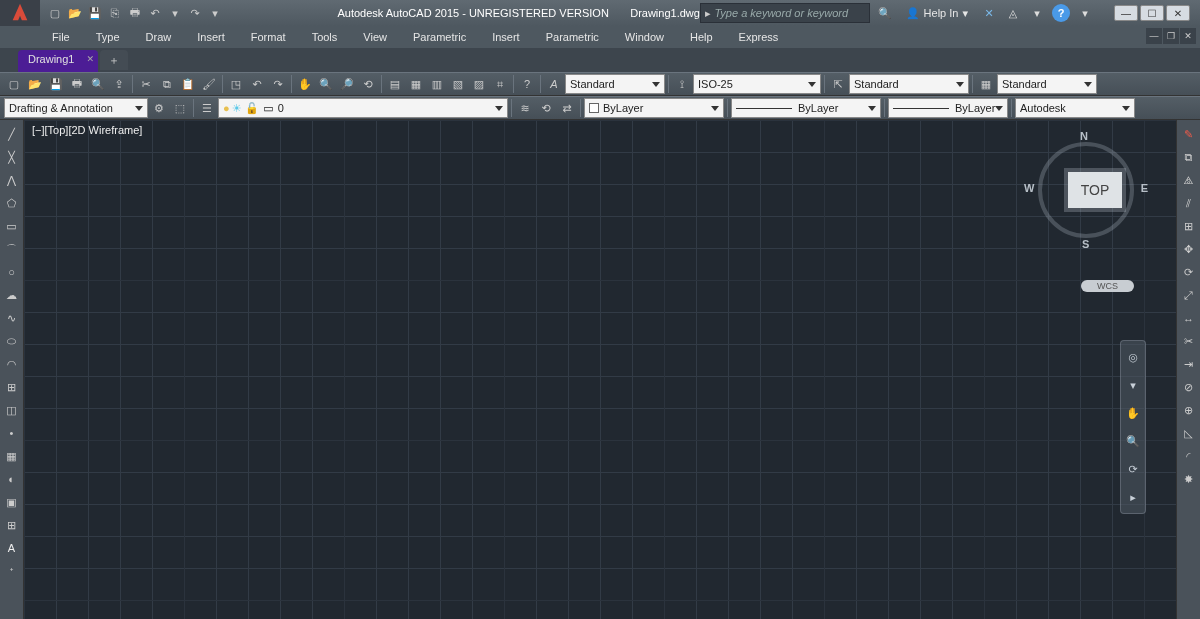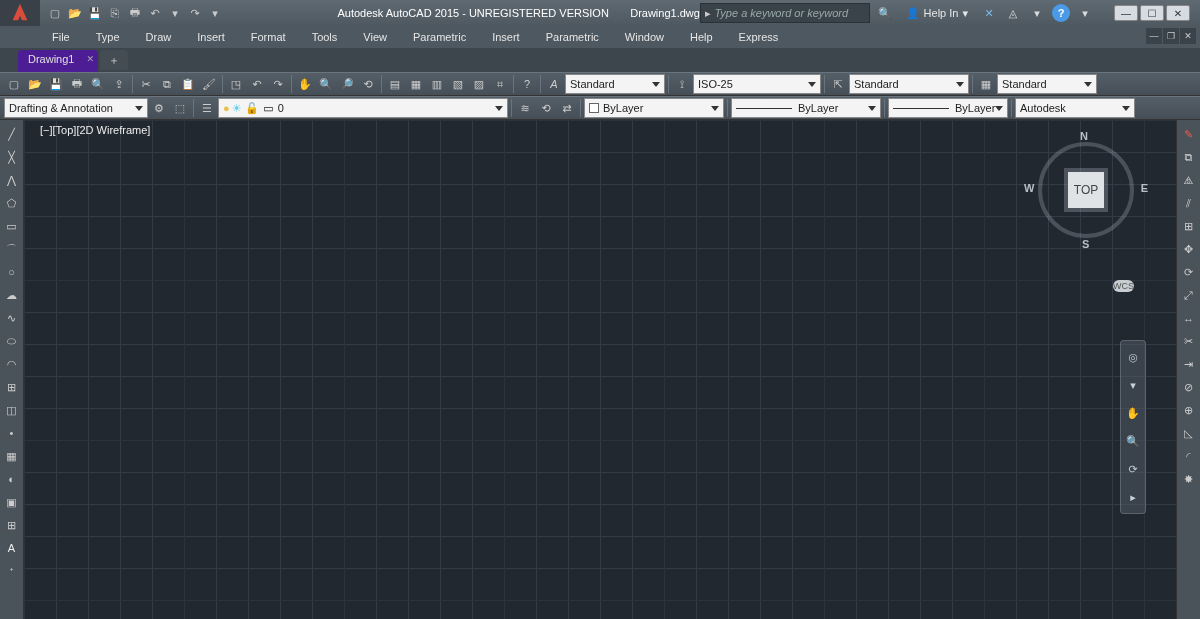--- a/index.html
+++ b/index.html
@@ -50,31 +50,31 @@
 .pal-btn { width:20px; height:20px; display:flex; align-items:center; justify-content:center; color:#ccc; }
 .canvas { flex:1; background:#212830; position:relative; overflow:hidden; }
 .grid { position:absolute; inset:0;
   background-image:
     linear-gradient(#2b333d 1px,transparent 1px),
     linear-gradient(90deg,#2b333d 1px,transparent 1px),
     linear-gradient(#323b46 1px,transparent 1px),
     linear-gradient(90deg,#323b46 1px,transparent 1px);
   background-size:160px 160px,160px 160px,32px 32px,32px 32px;
 }
-.view-label { position:absolute; top:4px; left:16px; color:#eee; font-size:11px; }
+.view-label { position:absolute; top:4px; left:8px; color:#eee; font-size:11px; }
 
 
 .viewcube-wrap { position:absolute; top:10px; right:30px; width:120px; height:120px; color:#b8c0c8; }
 .vc-ring { position:absolute; inset:12px; border:4px solid rgba(180,190,200,.28); border-radius:50%; }
-.vc-cube { position:absolute; top:42px; left:42px; width:36px; height:36px; background:#dfe3e6; color:#444; display:flex; align-items:center; justify-content:center; font-size:12px; box-shadow:0 0 0 4px rgba(180,190,200,.3); }
+.vc-cube { position:absolute; top:42px; left:42px; width:54px; height:36px; background:#dfe3e6; color:#444; display:flex; align-items:center; justify-content:center; font-size:14px; box-shadow:0 0 0 4px rgba(180,190,200,.3); }
 .vc-n { position:absolute; top:0; left:54px; font-weight:bold; }
 .vc-s { position:absolute; bottom:0; left:56px; font-weight:bold; }
 .vc-e { position:absolute; top:52px; right:-2px; font-weight:bold; }
 .vc-w { position:absolute; top:52px; left:-2px; font-weight:bold; }
-.wcs-badge { position:absolute; top:160px; right:42px; background:#c8cdd2; color:#555; font-size:9px; padding:1px 0; border-radius:6px; }
+.wcs-badge { position:absolute; top:160px; right:42px; background:#c8cdd2; color:#555; font-size:9px; padding:1px 16px; border-radius:6px; }
 
 
 .navbar { position:absolute; top:220px; right:30px; width:26px; background:rgba(80,90,100,.55); border:1px solid rgba(140,150,160,.4); border-radius:4px; display:flex; flex-direction:column; align-items:center; gap:8px; padding:6px 0; }
 .nav-btn { width:20px; height:20px; display:flex; align-items:center; justify-content:center; color:#c8d0d8; }
 
 .yellow { color:#e8c050; }
 .cyan { color:#5ac8e8; }
 .red { color:#e85a4a; }
 </style>
 </head>

